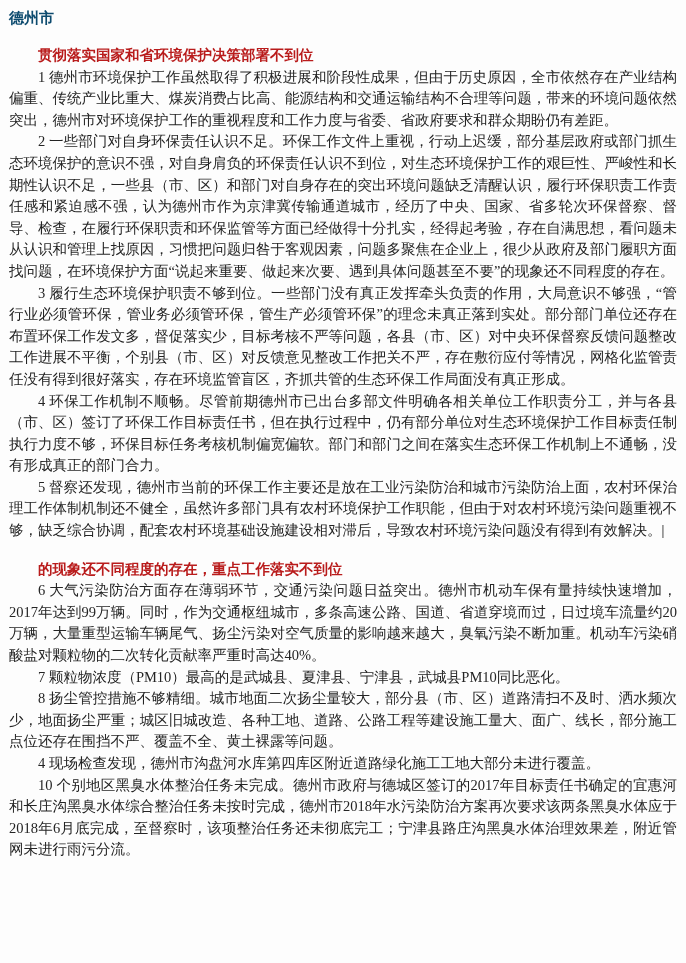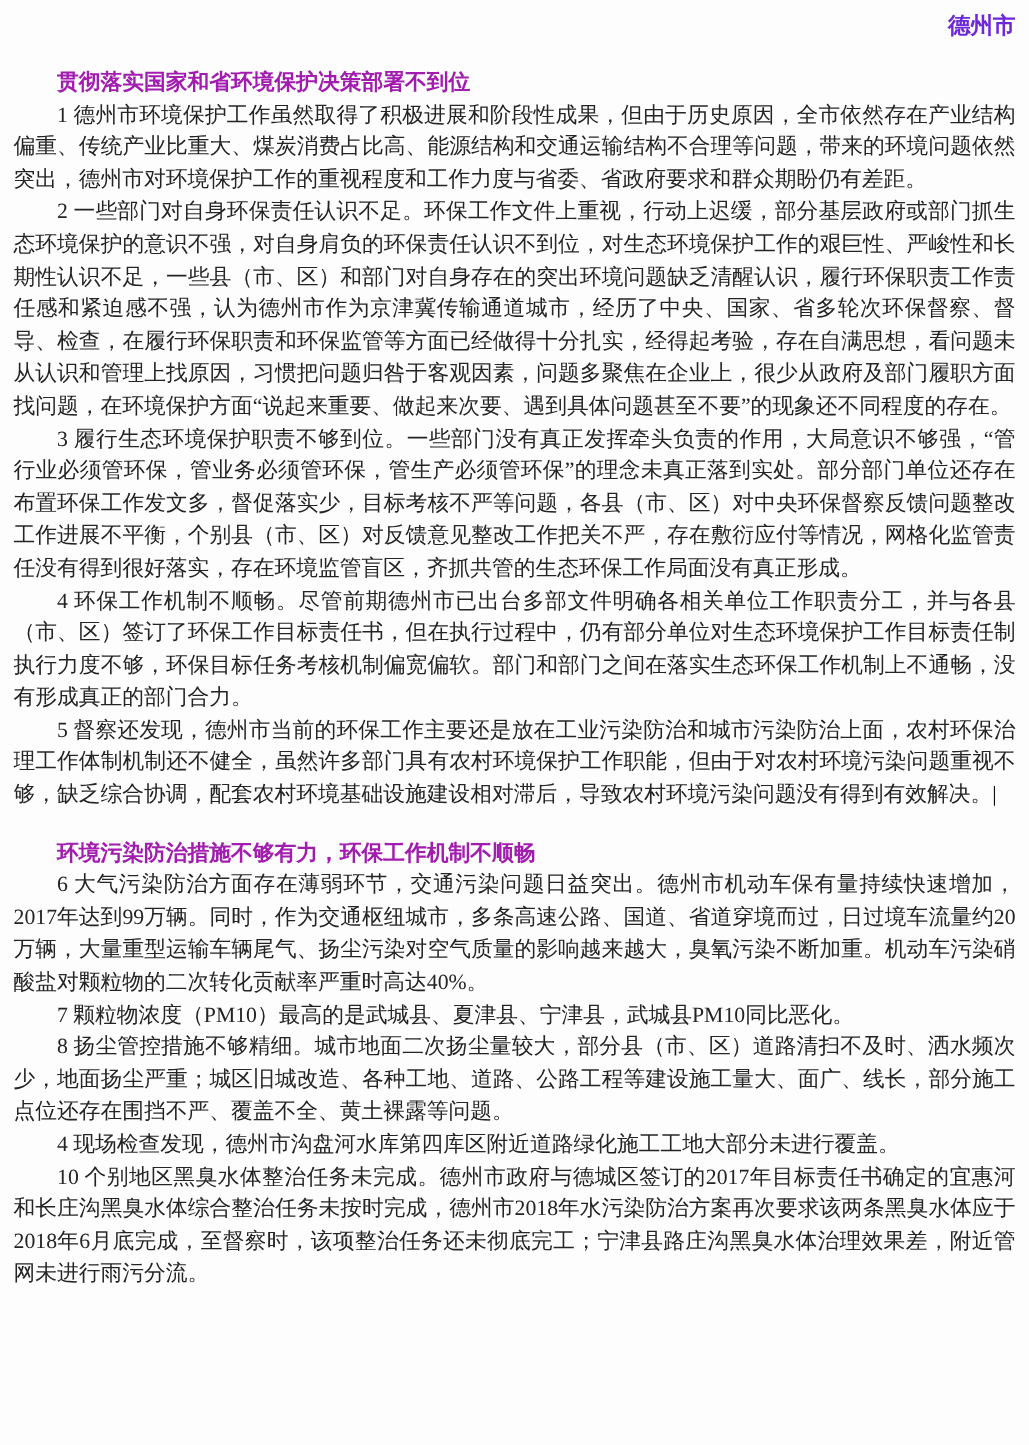--- a/index.html
+++ b/index.html
@@ -8,33 +8,33 @@
     width: 686px;
     height: 963px;
     overflow: hidden;
     font-family: "Liberation Serif", "DejaVu Serif", serif;
     color: #242424;
   }
   .page {
     padding: 8px 9px 4px 9px;
   }
   .doc-title {
-    text-align: right;
+    text-align: left;
     font-weight: bold;
     font-size: 15px;
     line-height: 20px;
     margin-bottom: 12px;
-    color: #6d28d9;
+    color: #0c4a6e;
   }
   .section-heading {
     font-weight: bold;
     font-size: 14.5px;
     line-height: 21.6px;
     text-indent: 2em;
-    color: #a21caf;
+    color: #b91c1c;
     margin-top: 17px;
   }
   .para {
     font-size: 14.5px;
     line-height: 21.6px;
     text-indent: 2em;
     text-align: justify;
     color: #242424;
   }
   .cursor {
@@ -52,21 +52,21 @@
   <section>
     <h2 class="section-heading">贯彻落实国家和省环境保护决策部署不到位</h2>
     <p class="para"><span>1 德州市环境保护工作虽然取得了积极进展和阶段性成果，但由于历史原因，全市依然存在产业结构偏重、传统产业比重大、煤炭消费占比高、能源结构和交通运输结构不合理等问题，带来的环境问题依然突出，德州市对环境保护工作的重视程度和工作力度与省委、省政府要求和群众期盼仍有差距。</span></p>
     <p class="para"><span>2 一些部门对自身环保责任认识不足。环保工作文件上重视，行动上迟缓，部分基层政府或部门抓生态环境保护的意识不强，对自身肩负的环保责任认识不到位，对生态环境保护工作的艰巨性、严峻性和长期性认识不足，一些县（市、区）和部门对自身存在的突出环境问题缺乏清醒认识，履行环保职责工作责任感和紧迫感不强，认为德州市作为京津冀传输通道城市，经历了中央、国家、省多轮次环保督察、督导、检查，在履行环保职责和环保监管等方面已经做得十分扎实，经得起考验，存在自满思想，看问题未从认识和管理上找原因，习惯把问题归咎于客观因素，问题多聚焦在企业上，很少从政府及部门履职方面找问题，在环境保护方面“说起来重要、做起来次要、遇到具体问题甚至不要”的现象还不同程度的存在。</span></p>
     <p class="para"><span>3 履行生态环境保护职责不够到位。一些部门没有真正发挥牵头负责的作用，大局意识不够强，“管行业必须管环保，管业务必须管环保，管生产必须管环保”的理念未真正落到实处。部分部门单位还存在布置环保工作发文多，督促落实少，目标考核不严等问题，各县（市、区）对中央环保督察反馈问题整改工作进展不平衡，个别县（市、区）对反馈意见整改工作把关不严，存在敷衍应付等情况，网格化监管责任没有得到很好落实，存在环境监管盲区，齐抓共管的生态环保工作局面没有真正形成。</span></p>
     <p class="para"><span>4 环保工作机制不顺畅。尽管前期德州市已出台多部文件明确各相关单位工作职责分工，并与各县（市、区）签订了环保工作目标责任书，但在执行过程中，仍有部分单位对生态环境保护工作目标责任制执行力度不够，环保目标任务考核机制偏宽偏软。部门和部门之间在落实生态环保工作机制上不通畅，没有形成真正的部门合力。</span></p>
     <p class="para"><span>5 督察还发现，德州市当前的环保工作主要还是放在工业污染防治和城市污染防治上面，农村环保治理工作体制机制还不健全，虽然许多部门具有农村环境保护工作职能，但由于对农村环境污染问题重视不够，缺乏综合协调，配套农村环境基础设施建设相对滞后，导致农村环境污染问题没有得到有效解决。</span><span class="cursor">|</span></p>
   </section>
 
   <section>
-    <h2 class="section-heading">环境污染防治措施不够有力，环保工作机制不顺畅</h2>
+    <h2 class="section-heading">的现象还不同程度的存在，重点工作落实不到位</h2>
     <p class="para"><span>6 大气污染防治方面存在薄弱环节，交通污染问题日益突出。德州市机动车保有量持续快速增加，2017年达到99万辆。同时，作为交通枢纽城市，多条高速公路、国道、省道穿境而过，日过境车流量约20万辆，大量重型运输车辆尾气、扬尘污染对空气质量的影响越来越大，臭氧污染不断加重。机动车污染硝酸盐对颗粒物的二次转化贡献率严重时高达40%。</span></p>
     <p class="para"><span>7 颗粒物浓度（PM10）最高的是武城县、夏津县、宁津县，武城县PM10同比恶化。</span></p>
     <p class="para"><span>8 扬尘管控措施不够精细。城市地面二次扬尘量较大，部分县（市、区）道路清扫不及时、洒水频次少，地面扬尘严重；城区旧城改造、各种工地、道路、公路工程等建设施工量大、面广、线长，部分施工点位还存在围挡不严、覆盖不全、黄土裸露等问题。</span></p>
     <p class="para"><span>4 现场检查发现，德州市沟盘河水库第四库区附近道路绿化施工工地大部分未进行覆盖。</span></p>
     <p class="para"><span>10 个别地区黑臭水体整治任务未完成。德州市政府与德城区签订的2017年目标责任书确定的宜惠河和长庄沟黑臭水体综合整治任务未按时完成，德州市2018年水污染防治方案再次要求该两条黑臭水体应于2018年6月底完成，至督察时，该项整治任务还未彻底完工；宁津县路庄沟黑臭水体治理效果差，附近管网未进行雨污分流。</span></p>
   </section>
 
 </div>
 
 </body></html>

